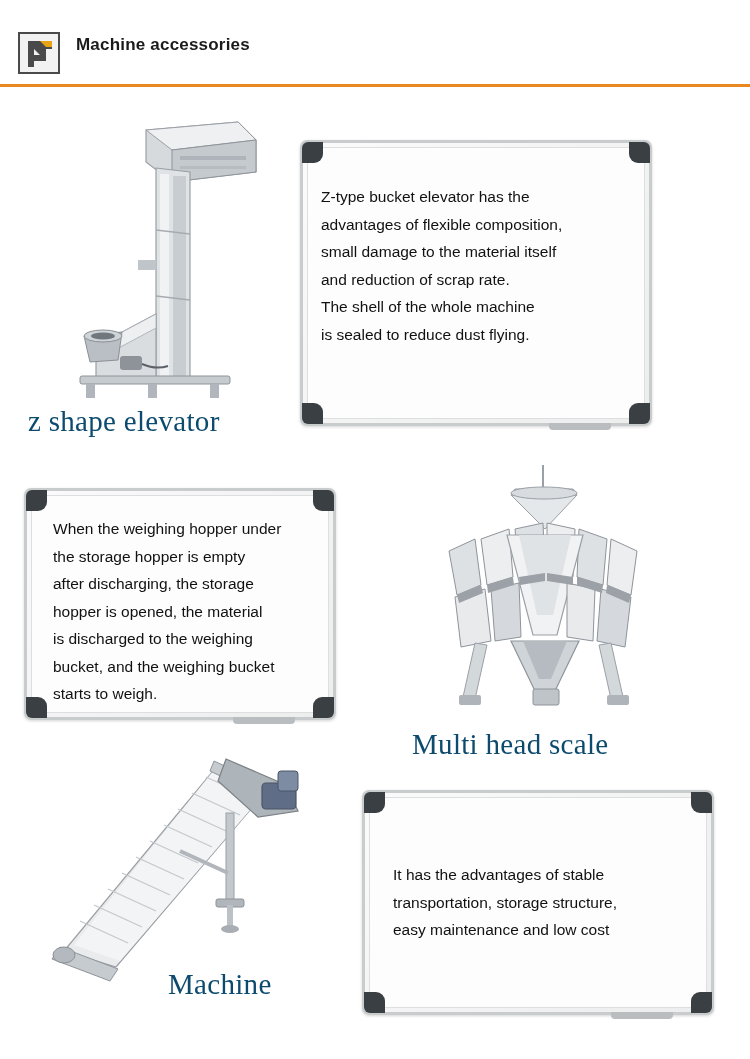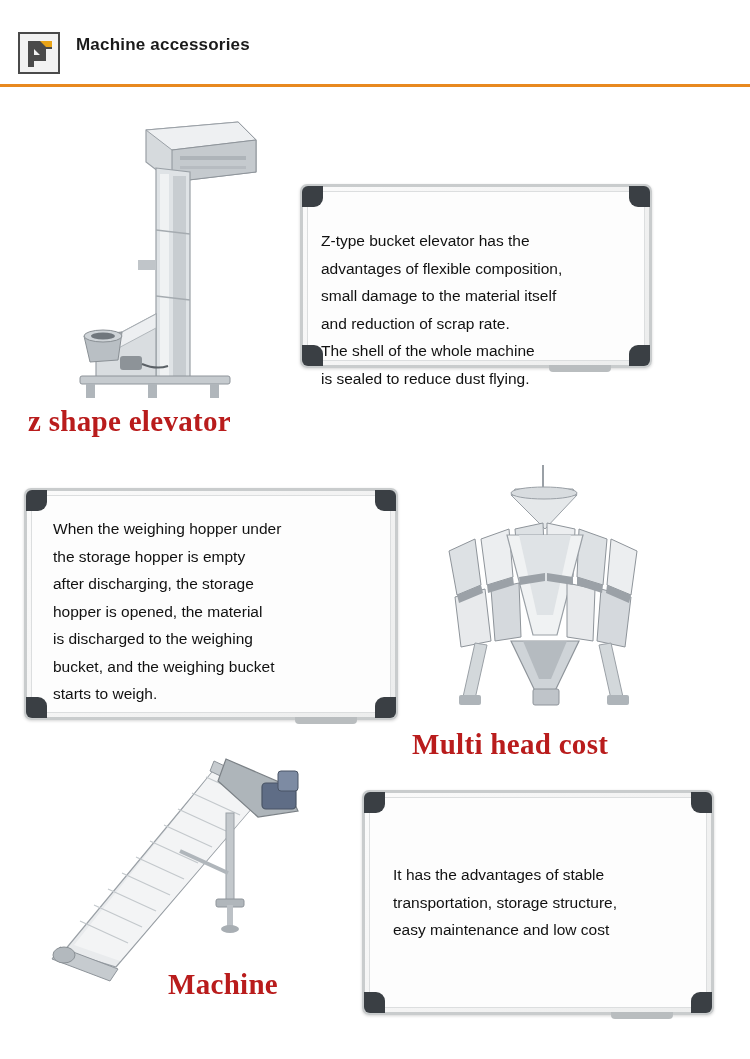--- a/index.html
+++ b/index.html
@@ -89,25 +89,24 @@
     color: #111111;
     font-size: 15.5px;
     line-height: 27.5px;
     font-family: "Liberation Sans", sans-serif;
     white-space: pre-line;
   }
 
   
   .caption {
     position: absolute;
-    color: #b91c1c;
+    color: #0c4a6e;
     font-family: "Liberation Serif", serif;
     font-size: 29px;
     letter-spacing: 0.3px;
-    font-weight: bold;
   }
 
   
   .product {
     position: absolute;
   }
 </style>
 </head>
 <body>
 
@@ -148,37 +147,37 @@
     <rect x="20" y="266" width="150" height="8" rx="2" fill="#c6cbcf" stroke="#8e949a" stroke-width="1"></rect>
     <rect x="26" y="274" width="9" height="14" fill="#b0b6bb"></rect>
     <rect x="150" y="274" width="9" height="14" fill="#b0b6bb"></rect>
     <rect x="88" y="274" width="9" height="14" fill="#b0b6bb"></rect>
 
     <rect x="60" y="246" width="22" height="14" rx="3" fill="#8d9398"></rect>
     <path d="M82 254 q14 6 26 2" stroke="#5b6166" stroke-width="2" fill="none"></path>
   </svg>
 </div>
 
-<div class="whiteboard" style="left:300px; top:140px; width:352px; height:184px;margin-top:44px;">
+<div class="whiteboard" style="left:300px; top:140px; width:352px; height:286px;">
   <span class="corner tl"></span>
   <span class="corner tr"></span>
   <span class="corner bl"></span>
   <span class="corner br"></span>
   <span class="tray"></span>
   <div class="wb-text" style="left:18px; top:40px; width:318px;">Z-type bucket elevator has the
 advantages of flexible composition,
 small damage to the material itself
 and reduction of scrap rate.
 The shell of the whole machine
  is sealed to reduce dust flying.</div>
 </div>
 
 <div class="caption" style="left:28px; top:405px;">z shape elevator</div>
 
-<div class="whiteboard" style="left:24px; top:488px; width:374px; height:232px;">
+<div class="whiteboard" style="left:24px; top:488px; width:312px; height:232px;">
   <span class="corner tl"></span>
   <span class="corner tr"></span>
   <span class="corner bl"></span>
   <span class="corner br"></span>
   <span class="tray"></span>
   <div class="wb-text" style="left:26px; top:24px; width:320px;">When the weighing hopper under
 the storage hopper is empty
 after discharging, the storage
 hopper is opened, the material
 is discharged to the weighing
@@ -227,21 +226,21 @@
     <path d="M108 176 L152 176 L136 214 L124 214 Z" fill="#b5bbc0"></path>
 
     <path d="M60 178 L48 232 L60 234 L72 180 Z" fill="#d3d8db" stroke="#9aa0a6" stroke-width="1"></path>
     <path d="M196 178 L208 232 L196 234 L184 180 Z" fill="#d3d8db" stroke="#9aa0a6" stroke-width="1"></path>
     <rect x="44" y="230" width="22" height="10" rx="2" fill="#aeb4b9"></rect>
     <rect x="192" y="230" width="22" height="10" rx="2" fill="#aeb4b9"></rect>
     <rect x="118" y="224" width="26" height="16" rx="2" fill="#bfc4c9" stroke="#8e949a" stroke-width="1"></rect>
   </svg>
 </div>
 
-<div class="caption" style="left:412px; top:728px;">Multi head cost</div>
+<div class="caption" style="left:412px; top:728px;">Multi head scale</div>
 
 <div class="product" style="left:30px; top:755px; width:300px; height:230px;">
   <svg width="300" height="230" viewBox="0 0 300 230">
 
     <path d="M188 10 L238 34 L86 212 L34 196 Z" fill="#e9ebed" stroke="#9aa0a6" stroke-width="1.2"></path>
     <path d="M188 10 L238 34 L90 206 L44 190 Z" fill="#f3f4f5"></path>
 
     <g stroke="#c3c8cc" stroke-width="1.2">
       <line x1="176" y1="22" x2="224" y2="44"></line>
       <line x1="162" y1="38" x2="210" y2="60"></line>

